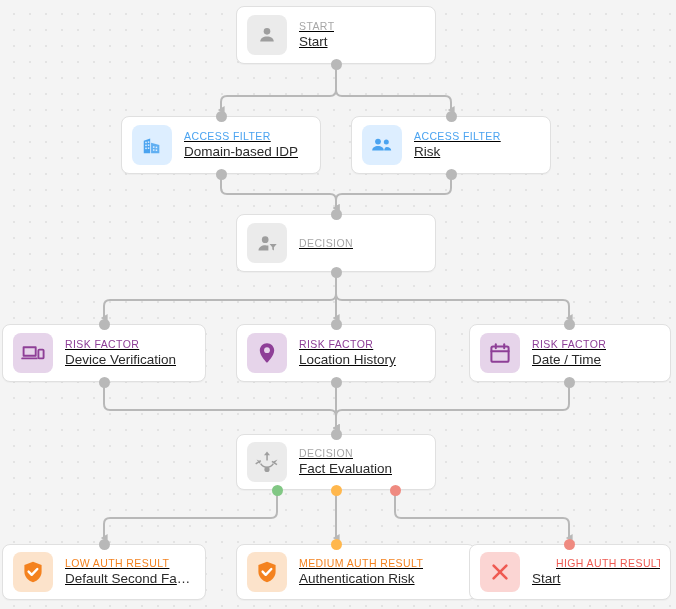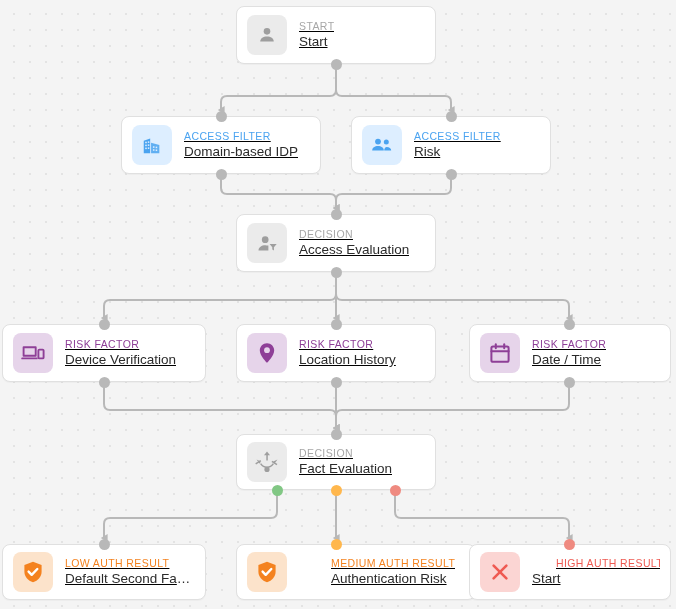--- a/index.html
+++ b/index.html
@@ -145,21 +145,20 @@
       <div class="node t-neutral" style="left: 236px; top: 214px; width: 200px; height: 58px;">
         <div class="iconbox">
           <svg width="23" height="23" viewBox="0 0 24 24" fill="#9e9e9e">
             <circle cx="9.6" cy="8" r="3.5"></circle>
             <path d="M2.6 19.2c0-3.5 3.2-5.5 7-5.5 1.2 0 2.3.2 3.3.5v5z"></path>
             <path d="M14.2 12.6h7.4l-2.9 3.4v3.3l-1.7-1v-2.3z"></path>
           </svg>
         </div>
         <div class="labels">
           <div class="kicker">DECISION</div>
-          <div class="title">Access Evaluation</div>
         </div>
       </div>
       <div class="node t-purple" style="left: 2px; top: 324px; width: 204px; height: 58px;">
         <div class="iconbox">
           <svg width="24" height="24" viewBox="0 0 24 24" fill="none" stroke="#8e3f97" stroke-width="1.9" stroke-linejoin="round">
             <path d="M2.6 6.2h12.1v8.6H2.6z"></path>
             <path d="M1.2 17.4h14.6" stroke-linecap="round"></path>
             <rect x="17.4" y="8.6" width="5.2" height="8.8" rx="1"></rect>
           </svg>
         </div>
@@ -218,21 +217,21 @@
           <svg width="24" height="24" viewBox="0 0 24 24">
             <path d="M12 1.8l8.6 3.3v6.4c0 5.3-3.6 9.3-8.6 10.7-5-1.4-8.6-5.4-8.6-10.7V5.1z" fill="#f4821f"></path>
             <path d="M7.6 11.6l3.1 3.2 5.6-5.8" fill="none" stroke="#fff" stroke-width="2.4" stroke-linecap="round" stroke-linejoin="round"></path>
           </svg>
         </div>
         <div class="labels">
           <div class="kicker">LOW AUTH RESULT</div>
           <div class="title">Default Second Fact...</div>
         </div>
       </div>
-      <div class="node t-orange" style="left: 236px; top: 544px; width: 240px; height: 56px; gap: 32px;">
+      <div class="node t-orange" style="left: 236px; top: 544px; width: 240px; height: 56px;">
         <div class="iconbox">
           <svg width="24" height="24" viewBox="0 0 24 24">
             <path d="M12 1.8l8.6 3.3v6.4c0 5.3-3.6 9.3-8.6 10.7-5-1.4-8.6-5.4-8.6-10.7V5.1z" fill="#f4821f"></path>
             <path d="M7.6 11.6l3.1 3.2 5.6-5.8" fill="none" stroke="#fff" stroke-width="2.4" stroke-linecap="round" stroke-linejoin="round"></path>
           </svg>
         </div>
         <div class="labels">
           <div class="kicker">MEDIUM AUTH RESULT</div>
           <div class="title">Authentication Risk</div>
         </div>

